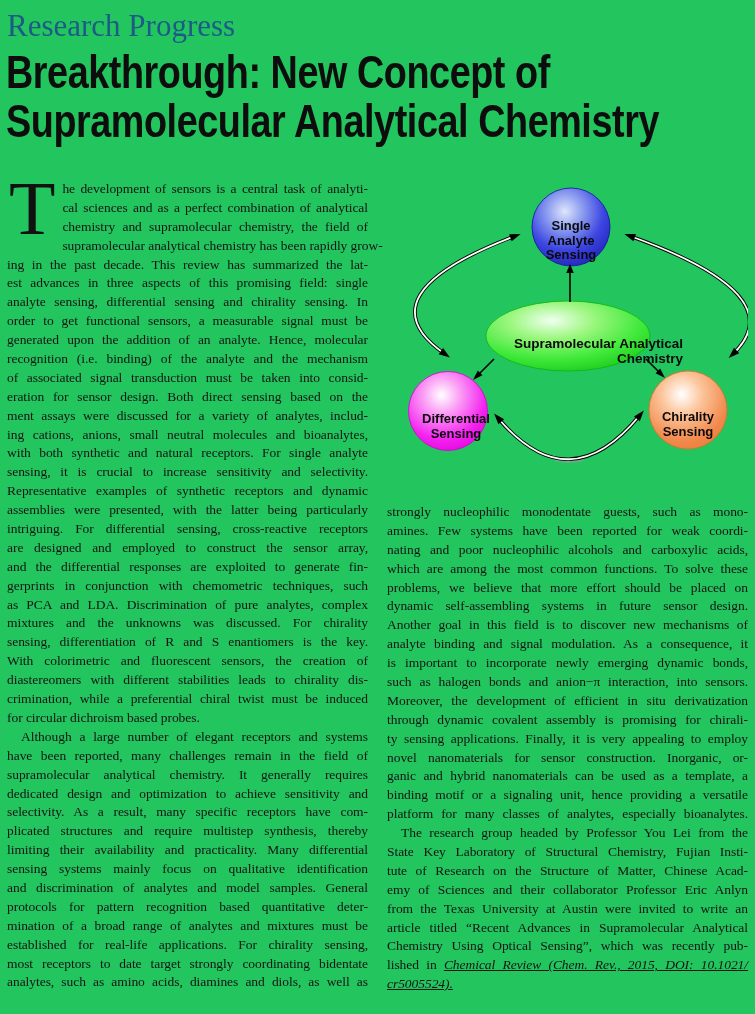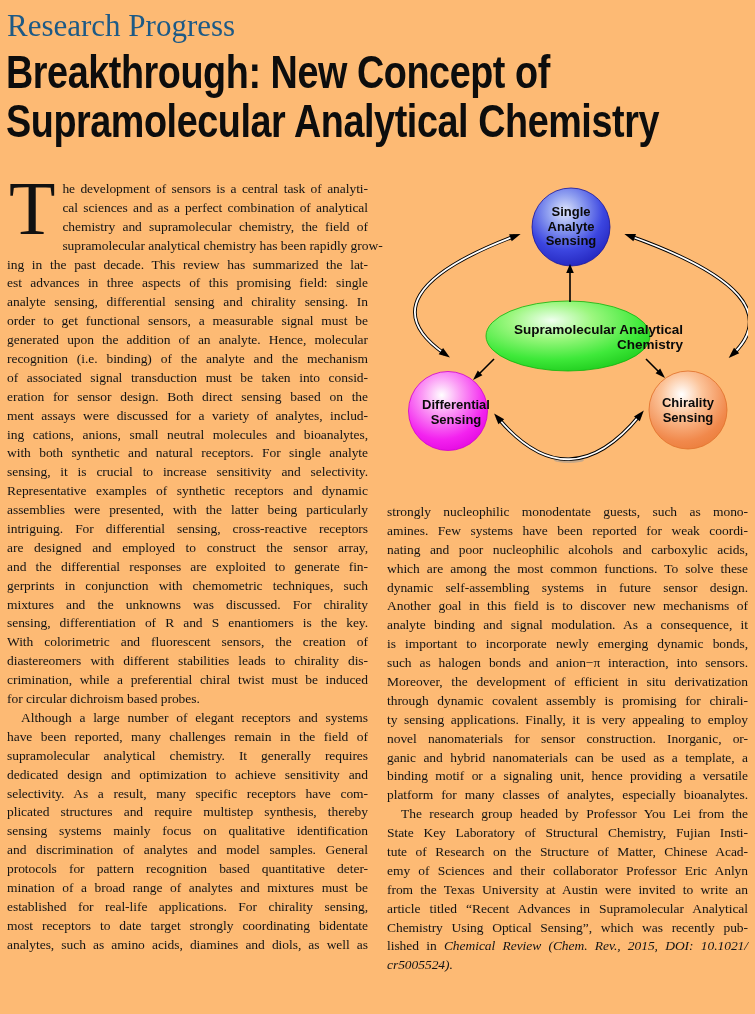--- a/index.html
+++ b/index.html
@@ -1,34 +1,34 @@
 <!DOCTYPE html>
 <html><head>
 <meta charset="utf-8">
 <style>
   html,body{margin:0;padding:0;background:#ffffff;}
-  .page{position:relative;width:755px;height:1014px;background:#fdba74;overflow:hidden;
+  .page{position:relative;width:755px;height:1014px;background:#22c55e;overflow:hidden;
         font-family:"Liberation Serif",serif;color:#141414;}
   .kicker{position:absolute;left:7px;top:8px;font-family:"Liberation Serif",serif;
           font-size:31px;line-height:36px;color:#1d5a86;}
   .title{position:absolute;left:6px;top:48px;margin:0;font-family:"Liberation Sans",sans-serif;
          font-weight:700;font-size:46px;line-height:49px;color:#0d0d0d;letter-spacing:-0.5px;}
   .title .tl{display:block;transform:scaleX(0.82);transform-origin:0 50%;white-space:nowrap;}
   .col{position:absolute;font-size:13.5px;line-height:18.9px;letter-spacing:-0.05px;}
   .col-left{left:7px;top:180px;width:361px;}
   .col-right{left:387px;top:503px;width:361px;}
   .tline{height:18.9px;text-align:justify;text-align-last:justify;overflow:visible;white-space:nowrap;}
   .tline.nj{text-align-last:left;}
   .tline.ind{padding-left:14px;}
-  .it{font-style:italic;}
+  .it{font-style:italic;text-decoration:underline;}
   .dropcap{float:left;height:56.7px;font-size:76px;line-height:57px;padding:0 7px 0 2px;color:#111;}
   .figure{position:absolute;left:387px;top:172px;width:361px;height:331px;}
   .figure svg{position:absolute;left:0;top:0;}
   .node-label{position:absolute;font-family:"Liberation Sans",sans-serif;font-weight:700;
-              font-size:13px;line-height:14.5px;color:#0a0a0a;text-align:center;white-space:pre-line;}
+              font-size:13px;line-height:14.5px;color:#0a0a0a;text-align:center;white-space:pre-line;margin-top:14px;}
   .lbl-single{left:124px;top:33px;width:120px;}
   .lbl-center{left:66px;top:150px;width:230px;line-height:15px;font-size:13.5px;text-align:right;}
   .lbl-diff{left:16px;top:226px;width:106px;}
   .lbl-chir{left:248px;top:224px;width:106px;}
 </style>
 </head>
 <body>
 
 <div class="page">
 
@@ -57,32 +57,34 @@
         <div class="tline"><span>ment assays were discussed for a variety of analytes, includ-</span></div>
         <div class="tline"><span>ing cations, anions, small neutral molecules and bioanalytes,</span></div>
         <div class="tline"><span>with both synthetic and natural receptors. For single analyte</span></div>
         <div class="tline"><span>sensing, it is crucial to increase sensitivity and selectivity.</span></div>
         <div class="tline"><span>Representative examples of synthetic receptors and dynamic</span></div>
         <div class="tline"><span>assemblies were presented, with the latter being particularly</span></div>
         <div class="tline"><span>intriguing. For differential sensing, cross-reactive receptors</span></div>
         <div class="tline"><span>are designed and employed to construct the sensor array,</span></div>
         <div class="tline"><span>and the differential responses are exploited to generate fin-</span></div>
         <div class="tline"><span>gerprints in conjunction with chemometric techniques, such</span></div>
+        <div class="tline"><span>as PCA and LDA. Discrimination of pure analytes, complex</span></div>
         <div class="tline"><span>mixtures and the unknowns was discussed. For chirality</span></div>
         <div class="tline"><span>sensing, differentiation of R and S enantiomers is the key.</span></div>
         <div class="tline"><span>With colorimetric and fluorescent sensors, the creation of</span></div>
         <div class="tline"><span>diastereomers with different stabilities leads to chirality dis-</span></div>
         <div class="tline"><span>crimination, while a preferential chiral twist must be induced</span></div>
         <div class="tline nj"><span>for circular dichroism based probes.</span></div>
         <div class="tline ind"><span>Although a large number of elegant receptors and systems</span></div>
         <div class="tline"><span>have been reported, many challenges remain in the field of</span></div>
         <div class="tline"><span>supramolecular analytical chemistry. It generally requires</span></div>
         <div class="tline"><span>dedicated design and optimization to achieve sensitivity and</span></div>
         <div class="tline"><span>selectivity. As a result, many specific receptors have com-</span></div>
         <div class="tline"><span>plicated structures and require multistep synthesis, thereby</span></div>
+        <div class="tline"><span>limiting their availability and practicality. Many differential</span></div>
         <div class="tline"><span>sensing systems mainly focus on qualitative identification</span></div>
         <div class="tline"><span>and discrimination of analytes and model samples. General</span></div>
         <div class="tline"><span>protocols for pattern recognition based quantitative deter-</span></div>
         <div class="tline"><span>mination of a broad range of analytes and mixtures must be</span></div>
         <div class="tline"><span>established for real-life applications. For chirality sensing,</span></div>
         <div class="tline"><span>most receptors to date target strongly coordinating bidentate</span></div>
         <div class="tline"><span>analytes, such as amino acids, diamines and diols, as well as</span></div>
       </div>
   </div>
 
@@ -164,20 +166,21 @@
 Sensing</div>
     <div class="node-label lbl-chir">Chirality
 Sensing</div>
   </div>
 
   <div class="col col-right">
       <div class="tline"><span>strongly nucleophilic monodentate guests, such as mono-</span></div>
       <div class="tline"><span>amines. Few systems have been reported for weak coordi-</span></div>
       <div class="tline"><span>nating and poor nucleophilic alcohols and carboxylic acids,</span></div>
       <div class="tline"><span>which are among the most common functions. To solve these</span></div>
+      <div class="tline"><span>problems, we believe that more effort should be placed on</span></div>
       <div class="tline"><span>dynamic self-assembling systems in future sensor design.</span></div>
       <div class="tline"><span>Another goal in this field is to discover new mechanisms of</span></div>
       <div class="tline"><span>analyte binding and signal modulation. As a consequence, it</span></div>
       <div class="tline"><span>is important to incorporate newly emerging dynamic bonds,</span></div>
       <div class="tline"><span>such as halogen bonds and anion−π interaction, into sensors.</span></div>
       <div class="tline"><span>Moreover, the development of efficient in situ derivatization</span></div>
       <div class="tline"><span>through dynamic covalent assembly is promising for chirali-</span></div>
       <div class="tline"><span>ty sensing applications. Finally, it is very appealing to employ</span></div>
       <div class="tline"><span>novel nanomaterials for sensor construction. Inorganic, or-</span></div>
       <div class="tline"><span>ganic and hybrid nanomaterials can be used as a template, a</span></div>

